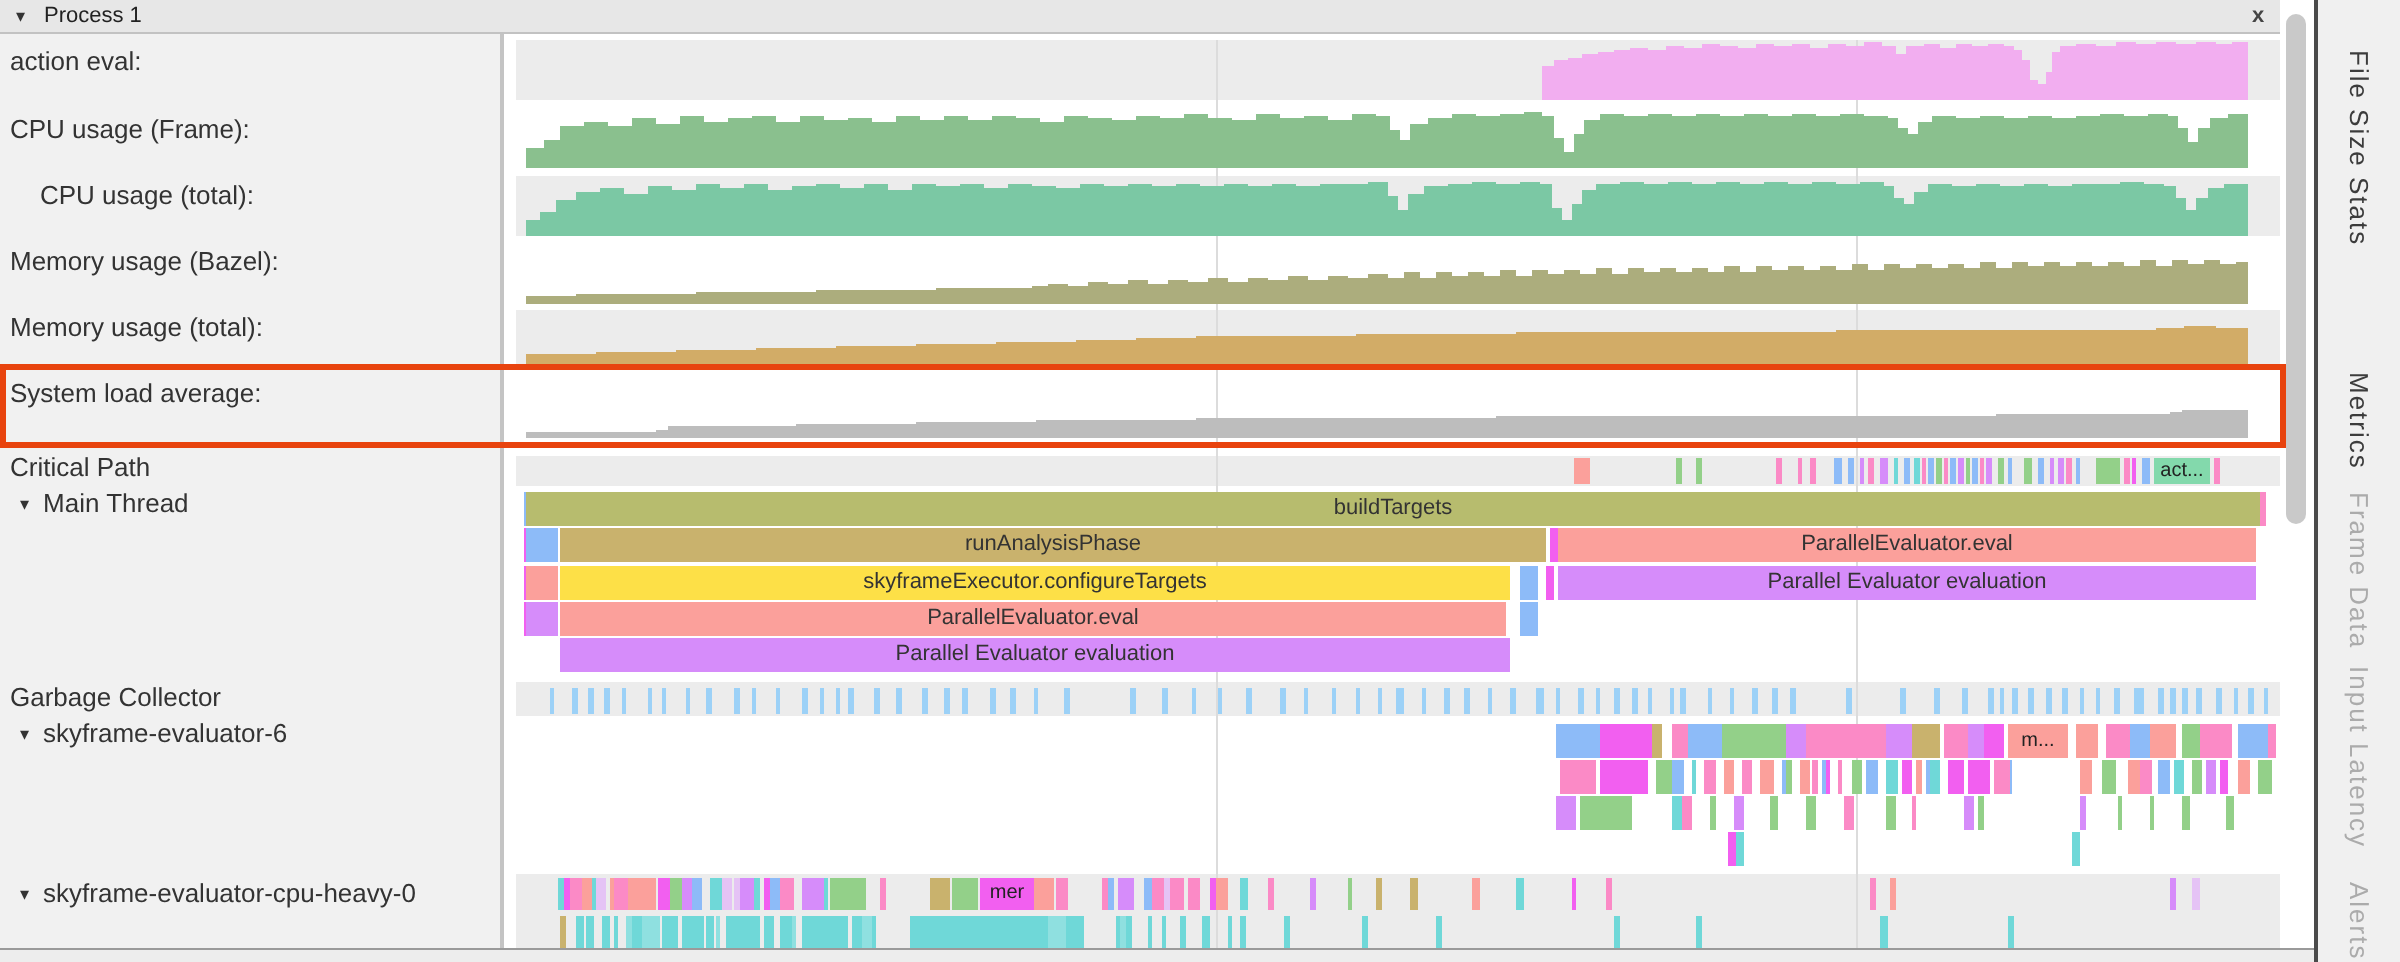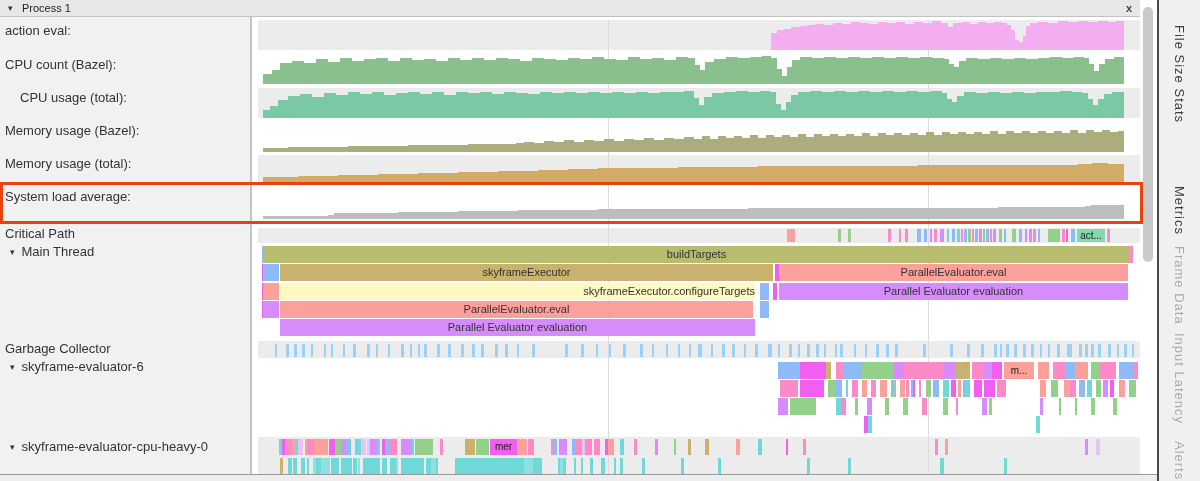--- a/index.html
+++ b/index.html
@@ -46,21 +46,21 @@
       <div class="band" style="left: 258px; top: 155px; width: 882px; height: 30px; background: rgb(236, 236, 236);"></div>
       <div class="band" style="left: 258px; top: 189px; width: 882px; height: 30px; background: rgb(255, 255, 255);"></div>
       <div class="band" style="left: 258px; top: 228px; width: 882px; height: 15px; background: rgb(236, 236, 236);"></div>
       <div class="band" style="left: 258px; top: 244px; width: 882px; height: 94px; background: rgb(255, 255, 255);"></div>
       <div class="band" style="left: 258px; top: 341px; width: 882px; height: 17px; background: rgb(236, 236, 236);"></div>
       <div class="band" style="left: 258px; top: 359px; width: 882px; height: 76px; background: rgb(255, 255, 255);"></div>
       <div class="band" style="left: 258px; top: 437px; width: 882px; height: 39px; background: rgb(236, 236, 236);"></div>
       <div class="gridline" style="left: 608px; top: 20px; height: 456px;"></div>
       <div class="gridline" style="left: 928px; top: 20px; height: 456px;"></div>
       <div class="tracklabel" style="left: 5px; top: 23px;"><span>action eval:</span></div>
-      <div class="tracklabel" style="left: 5px; top: 57px;"><span>CPU count (Bazel):</span></div>
+      <div class="tracklabel" style="left: 5px; top: 57px;"><span>CPU usage (Frame):</span></div>
       <div class="tracklabel" style="left: 20px; top: 90px;"><span>CPU usage (total):</span></div>
       <div class="tracklabel" style="left: 5px; top: 123px;"><span>Memory usage (Bazel):</span></div>
       <div class="tracklabel" style="left: 5px; top: 156px;"><span>Memory usage (total):</span></div>
       <div class="tracklabel" style="left: 5px; top: 189px;"><span>System load average:</span></div>
       <div class="tracklabel" style="left: 5px; top: 226px;"><span>Critical Path</span></div>
       <div class="tracklabel" style="left: 10px; top: 244px;"><span class="rowarrow">▾</span><span>Main Thread</span></div>
       <div class="tracklabel" style="left: 5px; top: 341px;"><span>Garbage Collector</span></div>
       <div class="tracklabel" style="left: 10px; top: 359px;"><span class="rowarrow">▾</span><span>skyframe-evaluator-6</span></div>
       <div class="tracklabel" style="left: 10px; top: 439px;"><span class="rowarrow">▾</span><span>skyframe-evaluator-cpu-heavy-0</span></div>
       <svg width="882" height="30" viewBox="0 0 882 30" shape-rendering="crispEdges" style="position: absolute; left: 258px; top: 20px;">
@@ -117,26 +117,26 @@
       <div class="tick" style="left: 1062px; top: 229px; width: 3px; height: 13px; background: rgb(251, 138, 198);"></div>
       <div class="tick" style="left: 1066px; top: 229px; width: 2px; height: 13px; background: rgb(242, 95, 240);"></div>
       <div class="tick" style="left: 1071px; top: 229px; width: 4px; height: 13px; background: rgb(141, 187, 248);"></div>
       <div class="tick" style="left: 1107px; top: 229px; width: 3px; height: 13px; background: rgb(251, 138, 198);"></div>
       <div class="minilabel" style="left: 1077px; top: 229px; width: 28px; height: 13px; background: rgb(131, 217, 172); line-height: 13px;">act...</div>
       <div class="slice" style="left: 262px; top: 246px; width: 1px; height: 17px; background: rgb(141, 187, 248); line-height: 17px;"></div>
       <div class="slice" style="left: 263px; top: 246px; width: 867px; height: 17px; background: rgb(183, 188, 110); line-height: 17px;">buildTargets</div>
       <div class="slice" style="left: 1130px; top: 246px; width: 3px; height: 17px; background: rgb(251, 138, 198); line-height: 17px;"></div>
       <div class="slice" style="left: 262px; top: 264px; width: 1px; height: 17px; background: rgb(242, 95, 240); line-height: 17px;"></div>
       <div class="slice" style="left: 263px; top: 264px; width: 16px; height: 17px; background: rgb(141, 187, 248); line-height: 17px;"></div>
-      <div class="slice" style="left: 280px; top: 264px; width: 493px; height: 17px; background: rgb(201, 178, 109); line-height: 17px;">skyframeExecutor</div>
+      <div class="slice" style="left: 280px; top: 264px; width: 493px; height: 17px; background: rgb(201, 178, 109); line-height: 17px;">runAnalysisPhase</div>
       <div class="slice" style="left: 775px; top: 264px; width: 4px; height: 17px; background: rgb(242, 95, 240); line-height: 17px;"></div>
       <div class="slice" style="left: 779px; top: 264px; width: 349px; height: 17px; background: rgb(251, 160, 155); line-height: 17px;">ParallelEvaluator.eval</div>
       <div class="slice" style="left: 262px; top: 283px; width: 1px; height: 17px; background: rgb(242, 95, 240); line-height: 17px;"></div>
       <div class="slice" style="left: 263px; top: 283px; width: 16px; height: 17px; background: rgb(251, 160, 155); line-height: 17px;"></div>
-      <div class="slice" style="left: 280px; top: 283px; width: 475px; height: 17px; background: #fef9c3; line-height: 17px; text-align: right;">skyframeExecutor.configureTargets</div>
+      <div class="slice" style="left: 280px; top: 283px; width: 475px; height: 17px; background: #fde047; line-height: 17px;">skyframeExecutor.configureTargets</div>
       <div class="slice" style="left: 760px; top: 283px; width: 9px; height: 17px; background: rgb(141, 187, 248); line-height: 17px;"></div>
       <div class="slice" style="left: 773px; top: 283px; width: 4px; height: 17px; background: rgb(242, 95, 240); line-height: 17px;"></div>
       <div class="slice" style="left: 779px; top: 283px; width: 349px; height: 17px; background: rgb(214, 140, 250); line-height: 17px;">Parallel Evaluator evaluation</div>
       <div class="slice" style="left: 262px; top: 301px; width: 1px; height: 17px; background: rgb(242, 95, 240); line-height: 17px;"></div>
       <div class="slice" style="left: 263px; top: 301px; width: 16px; height: 17px; background: rgb(214, 140, 250); line-height: 17px;"></div>
       <div class="slice" style="left: 280px; top: 301px; width: 473px; height: 17px; background: rgb(251, 160, 155); line-height: 17px;">ParallelEvaluator.eval</div>
       <div class="slice" style="left: 760px; top: 301px; width: 9px; height: 17px; background: rgb(141, 187, 248); line-height: 17px;"></div>
       <div class="slice" style="left: 280px; top: 319px; width: 475px; height: 17px; background: rgb(214, 140, 250); line-height: 17px;">Parallel Evaluator evaluation</div>
       <div class="tick" style="left: 275px; top: 344px; width: 2px; height: 13px; background: rgb(156, 209, 247);"></div>
       <div class="tick" style="left: 286px; top: 344px; width: 3px; height: 13px; background: rgb(156, 209, 247);"></div>

